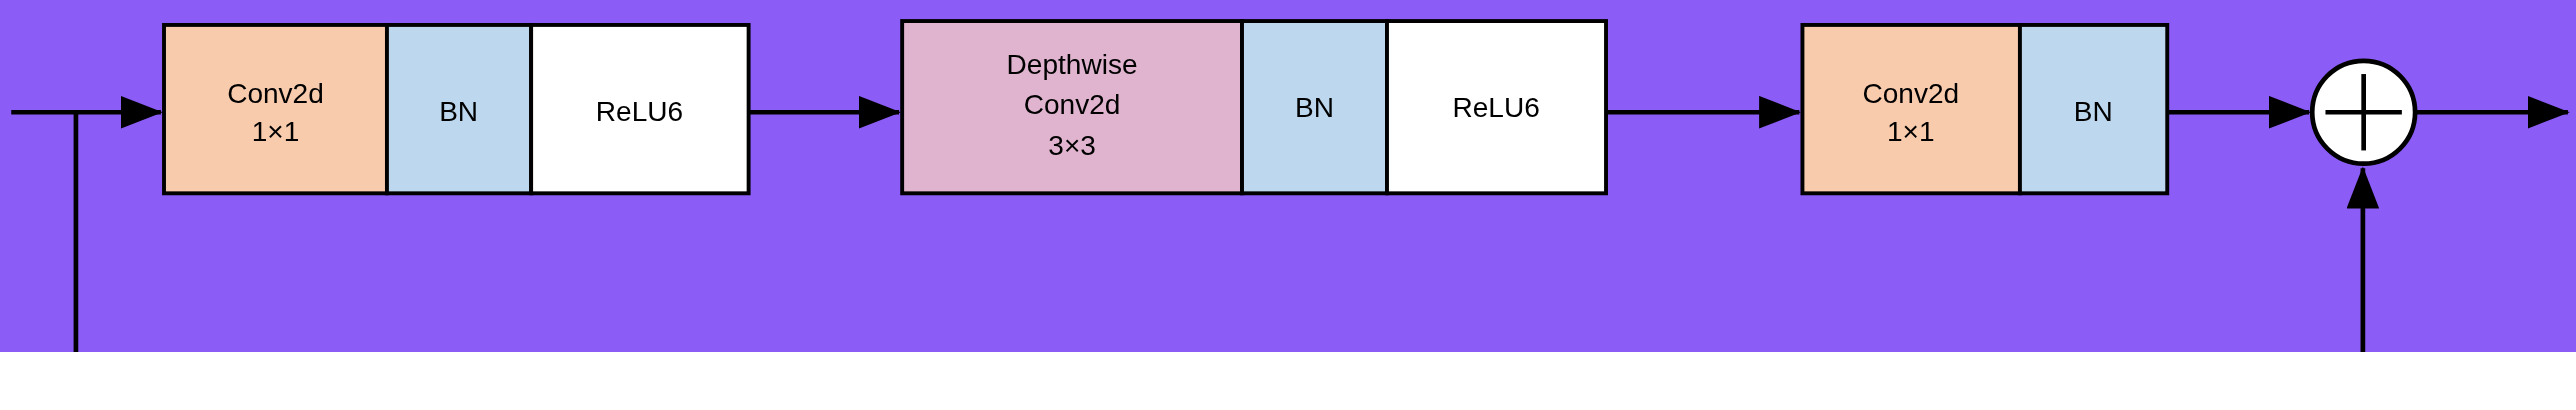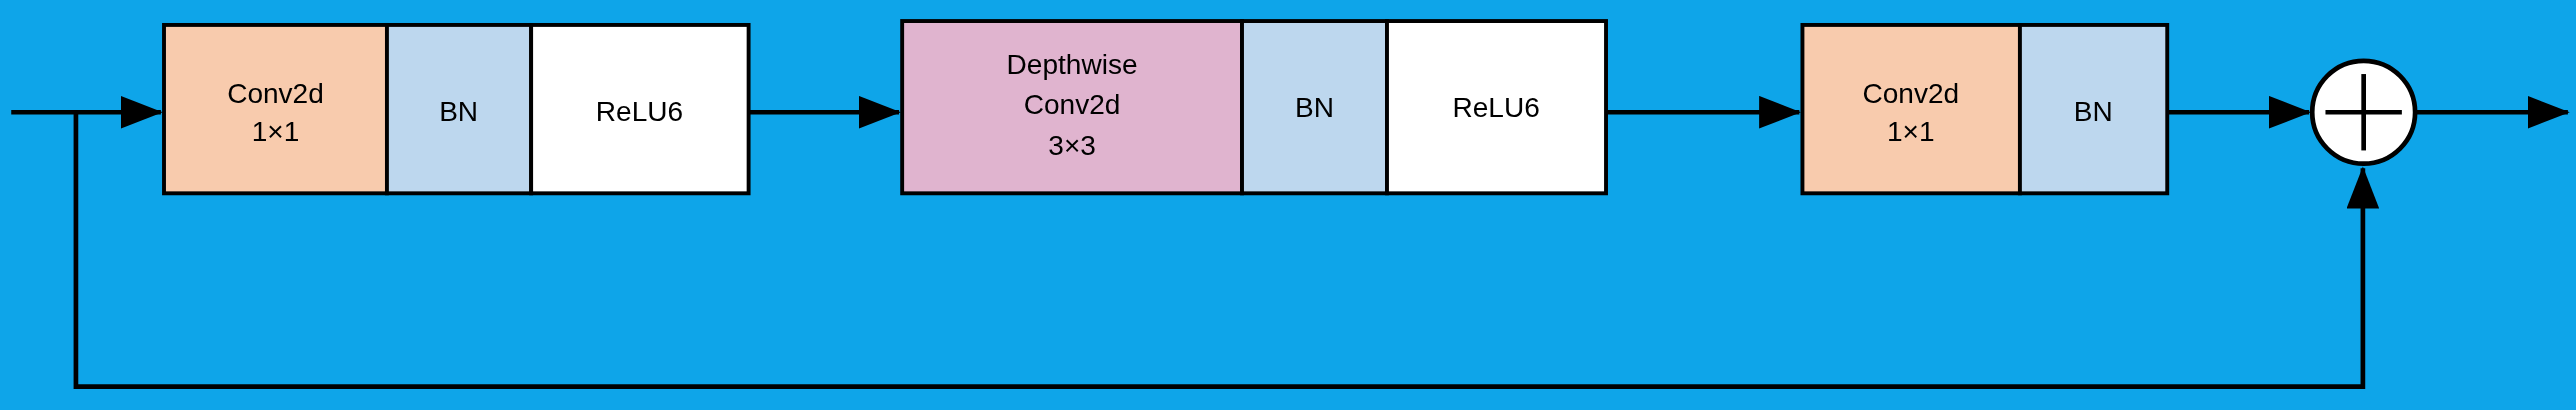--- a/index.html
+++ b/index.html
@@ -7,22 +7,22 @@
     margin: 0;
     padding: 0;
     background: #ffffff;
   }
   body {
     font-family: "Liberation Sans", sans-serif;
   }
   #canvas {
     position: relative;
     width: 2576px;
-    height: 410px;
-    background: #0ea5e9;
+    height: 352px;
+    background: #8b5cf6;
     overflow: hidden;
   }
   #diagram-svg {
     position: absolute;
     left: 0;
     top: 0;
     width: 2576px;
     height: 410px;
   }
   .blk-label {

